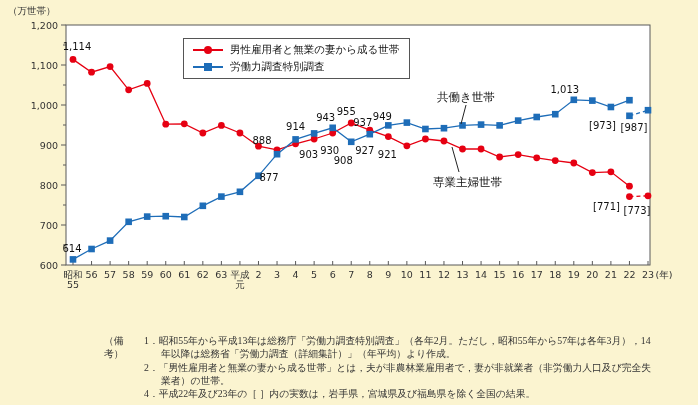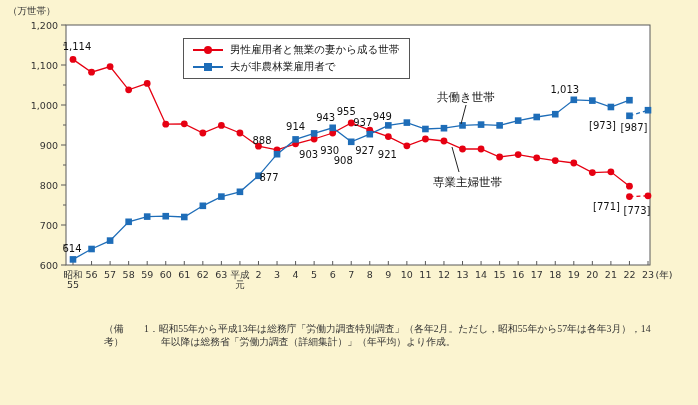--- a/index.html
+++ b/index.html
@@ -9,21 +9,21 @@
   .tick{font-size:9.5px;fill:#333;}
   .dlabel{font-size:10px;fill:#111;}
   .ann{font-size:11.5px;fill:#111;}
   .legend{position:absolute;left:183px;top:38px;background:#ffffff;border:1px solid #555;
           padding:4px 10px 4px 9px;display:flex;flex-direction:column;gap:3px;z-index:2;text-align:center;}
   .lg-row{display:flex;align-items:center;gap:7px;font-size:10.5px;color:#111;white-space:nowrap;}
   .lg-mark{position:relative;width:30px;height:10px;flex:0 0 30px;}
   .lg-line{position:absolute;left:0;top:4px;width:30px;height:2px;}
   .lg-dot{position:absolute;left:11px;top:1px;width:8px;height:8px;border-radius:50%;}
   .lg-sq{position:absolute;left:11px;top:1px;width:8px;height:8px;}
-  .notes{position:absolute;left:104px;top:322px;width:556px;display:flex;gap:4px;
+  .notes{position:absolute;left:104px;top:334px;width:556px;display:flex;gap:4px;
          font-size:9.8px;line-height:1.36;color:#333;}
   .notes-label{flex:0 0 36px;}
   .notes-items{flex:1;font-family:Liberation Serif, serif;}
   .note-item{padding-left:17px;text-indent:-17px;}
 </style>
 </head>
 <body>
 
 <div class="page">
 
@@ -218,24 +218,26 @@
         <span class="lg-line" style="background: rgb(230, 0, 18);"></span>
         <span class="lg-dot" style="background: rgb(230, 0, 18);"></span>
       </span>
       <span>男性雇用者と無業の妻から成る世帯</span>
     </div>
     <div class="lg-row">
       <span class="lg-mark">
         <span class="lg-line" style="background: rgb(30, 109, 184);"></span>
         <span class="lg-sq" style="background: rgb(30, 109, 184);"></span>
       </span>
-      <span>夫が非農林業雇用者で</span>
+      <span>労働力調査特別調査</span>
     </div>
   </div>
 
   <div class="notes">
     <span class="notes-label">（備考）</span>
     <div class="notes-items">
       <div class="note-item">1．昭和55年から平成13年は総務庁「労働力調査特別調査」（各年2月。ただし，昭和55年から57年は各年3月），14年以降は総務省「労働力調査（詳細集計）」（年平均）より作成。</div>
+      <div class="note-item">2．「男性雇用者と無業の妻から成る世帯」とは，夫が非農林業雇用者で，妻が非就業者（非労働力人口及び完全失業者）の世帯。</div>
+      <div class="note-item">4．平成22年及び23年の［ ］内の実数は，岩手県，宮城県及び福島県を除く全国の結果。</div>
     </div>
   </div>
 
 </div>
 
 </body></html>

